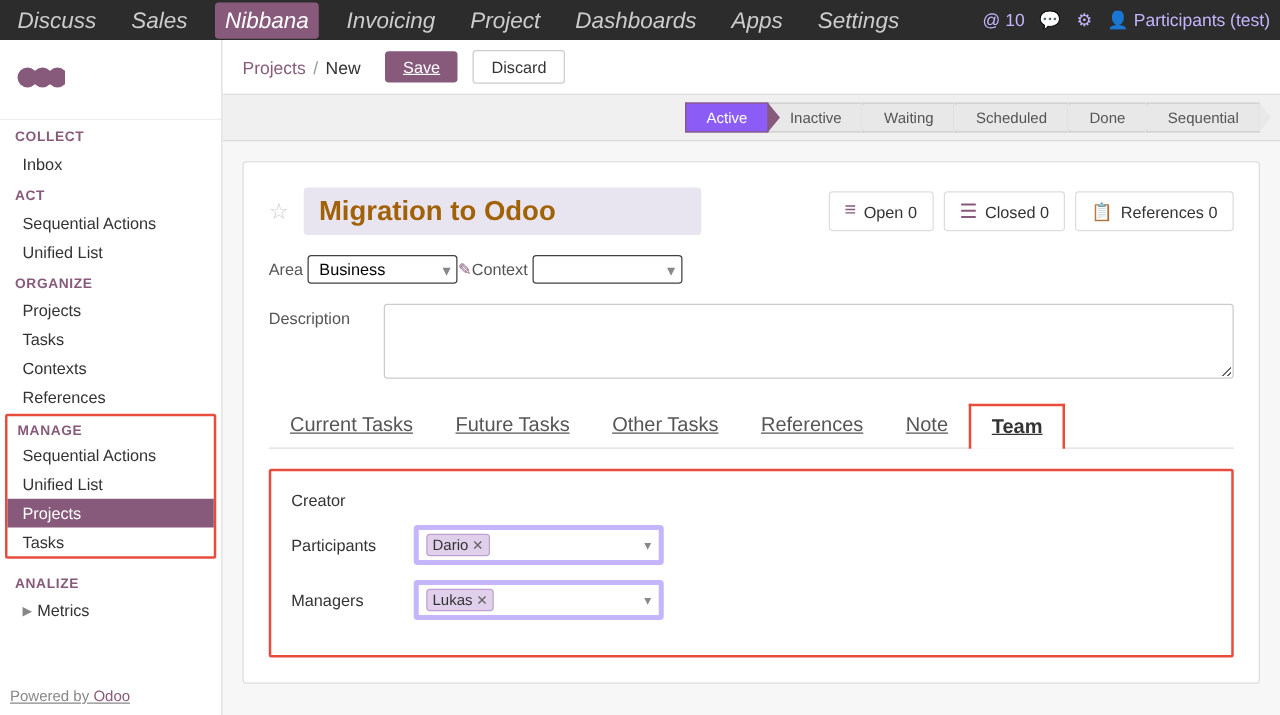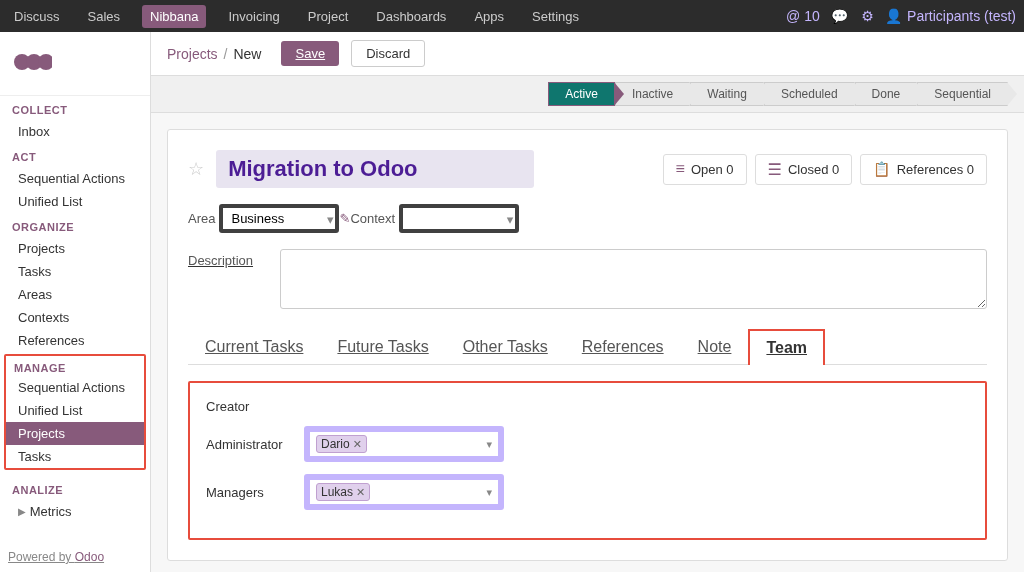--- a/index.html
+++ b/index.html
@@ -9,23 +9,24 @@
     .topnav {
       background: #2c2c2c;
       height: 32px;
       display: flex;
       align-items: center;
       padding: 0 8px;
       gap: 16px;
     }
     .topnav-item {
       color: #ccc;
-      font-size: 13px;
+      font-size: 18px;
       cursor: pointer;
       padding: 4px 6px;
+      font-style: italic;
     }
     .topnav-item.active {
       color: #fff;
       background: #875a7b;
       border-radius: 3px;
       padding: 4px 8px;
     }
     .topnav-right {
       margin-left: auto;
       display: flex;
@@ -41,21 +42,21 @@
     }
 
     
     .main-layout {
       display: flex;
       height: calc(572px - 32px);
     }
 
     
     .sidebar {
-      width: 151px;
+      width: 178px;
       background: #fff;
       border-right: 1px solid #ddd;
       overflow-y: auto;
       flex-shrink: 0;
     }
     .sidebar-logo {
       padding: 10px 12px;
       border-bottom: 1px solid #eee;
     }
     .odoo-logo-icon {
@@ -167,21 +168,21 @@
       top: 50%;
       transform: translateY(-50%);
       width: 0;
       height: 0;
       border-top: 12px solid transparent;
       border-bottom: 12px solid transparent;
       border-left: 10px solid #e8e8e8;
       z-index: 1;
     }
     .status-item.active-status {
-      background: #0f766e;
+      background: #8b5cf6;
       color: #fff;
       border-color: #875a7b;
     }
     .status-item.active-status::after {
       border-left-color: #875a7b;
     }
 
     
     .form-container {
       flex: 1;
@@ -199,21 +200,21 @@
     .project-title-row {
       display: flex;
       align-items: center;
       gap: 12px;
       margin-bottom: 16px;
     }
     .star-icon { color: #ccc; font-size: 18px; cursor: pointer; }
     .project-name-input {
       font-size: 22px;
       font-weight: bold;
-      color: #4c1d95;
+      color: #a16207;
       border: none;
       background: #e8e4f0;
       padding: 6px 12px;
       border-radius: 3px;
       flex: 0 0 auto;
       min-width: 280px;
     }
 
     
     .stat-buttons {
@@ -235,21 +236,21 @@
     }
 
     
     .field-row {
       display: flex;
       align-items: center;
       margin-bottom: 16px;
     }
     .field-label { color: #555; font-size: 13px; margin-right: 4px; }
     .field-select {
-      border: 4px solid #404040;
+      border: 1px solid #404040;
       border-radius: 3px;
       padding: 3px 24px 3px 8px;
       font-size: 13px;
       background: #fff;
       appearance: none;
       cursor: pointer;
       min-width: 120px;
       position: relative;
     }
     .field-select-wrapper {
@@ -270,21 +271,20 @@
       cursor: pointer;
       font-size: 13px;
     }
 
     
     .description-section {
       display: flex;
       align-items: flex-start;
       gap: 12px;
       margin-bottom: 20px;
-      text-decoration: underline;
     }
     .description-label { color: #555; font-size: 13px; padding-top: 4px; min-width: 80px; }
     .description-textarea {
       flex: 1;
       height: 60px;
       border: 1px solid #ccc;
       border-radius: 3px;
       padding: 4px 8px;
       font-size: 13px;
       resize: vertical;
@@ -335,21 +335,21 @@
     }
     .team-field-value {
       font-size: 13px;
       color: #555;
     }
 
     
     .many2many-field {
       display: flex;
       align-items: center;
-      border: 6px solid #c4b5fd;
+      border: 4px solid #c4b5fd;
       border-radius: 3px;
       padding: 3px 6px;
       min-width: 200px;
       background: #fff;
       flex-wrap: wrap;
       gap: 4px;
     }
     .m2m-tag {
       background: #e0d0ec;
       border: 1px solid #c0a0d0;
@@ -432,21 +432,20 @@
     <div class="sidebar-section-title">Collect</div>
     <div class="sidebar-item">Inbox</div>
 
     <div class="sidebar-section-title">Act</div>
     <div class="sidebar-item">Sequential Actions</div>
     <div class="sidebar-item">Unified List</div>
 
     <div class="sidebar-section-title">Organize</div>
     <div class="sidebar-item">Projects</div>
     <div class="sidebar-item">Tasks</div>
-    <div class="sidebar-item">Areas</div>
     <div class="sidebar-item">Contexts</div>
     <div class="sidebar-item">References</div>
 
     <div class="sidebar-section-box">
       <div class="sidebar-section-title">Manage</div>
       <div class="sidebar-item">Sequential Actions</div>
       <div class="sidebar-item">Unified List</div>
       <div class="sidebar-item active">Projects</div>
       <div class="sidebar-item">Tasks</div>
     </div>
@@ -536,21 +535,21 @@
           <div class="tab">Note</div>
           <div class="tab active-tab">Team</div>
         </div>
 
         <div class="team-form">
           <div class="team-field-row">
             <span class="team-field-label">Creator</span>
             <span class="team-field-value"></span>
           </div>
           <div class="team-field-row">
-            <span class="team-field-label">Administrator</span>
+            <span class="team-field-label">Participants</span>
             <div class="many2many-field">
               <div class="m2m-tag">
                 <span>Dario</span>
                 <span class="m2m-tag-remove">✕</span>
               </div>
               <span class="m2m-dropdown-arrow">▾</span>
             </div>
           </div>
           <div class="team-field-row">
             <span class="team-field-label">Managers</span>

